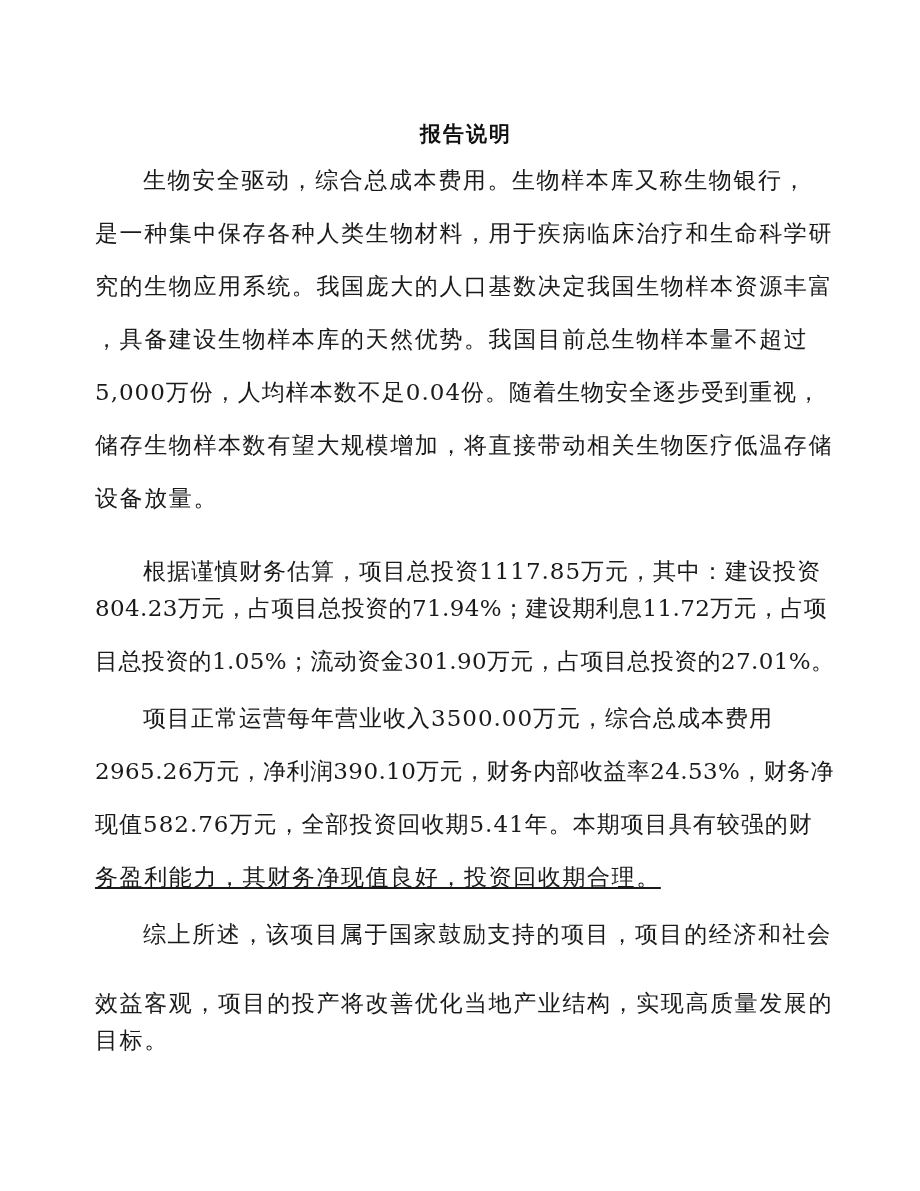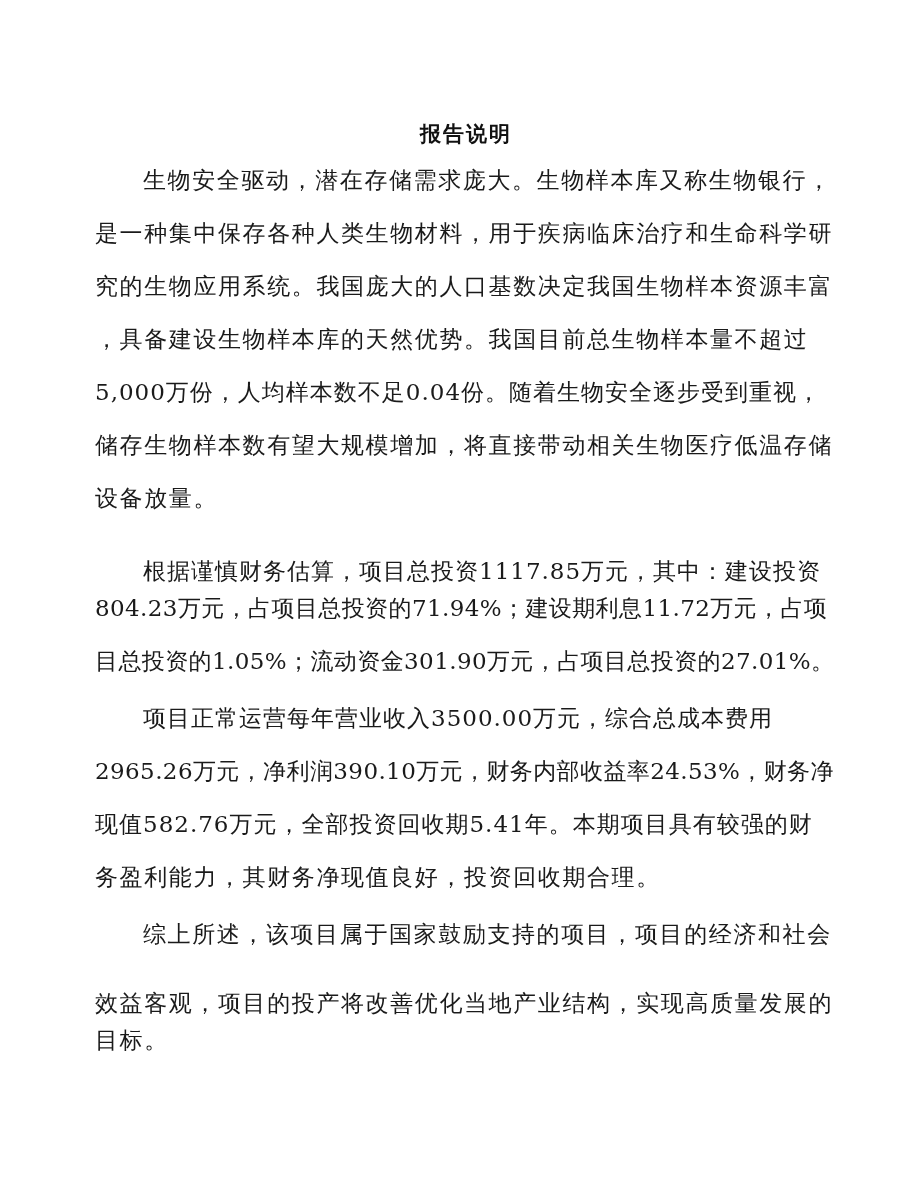--- a/index.html
+++ b/index.html
@@ -57,40 +57,40 @@
 </style>
 </head>
 <body>
 
 <div class="page">
 
 
   <div class="doc-title">报告说明</div>
 
   <div>
-    <div class="line indent" style="top:165px;">生物安全驱动，潜在存储需求庞大。生物样本库又称生物银行，</div>
+    <div class="line indent" style="top:165px;">生物安全驱动，综合总成本费用。生物样本库又称生物银行，</div>
     <div class="line" style="top:218px;">是一种集中保存各种人类生物材料，用于疾病临床治疗和生命科学研</div>
     <div class="line" style="top:271px;text-align:right;">究的生物应用系统。我国庞大的人口基数决定我国生物样本资源丰富</div>
     <div class="line" style="top:324px;">，具备建设生物样本库的天然优势。我国目前总生物样本量不超过</div>
     <div class="line mid" style="top:377px;">5,000万份，人均样本数不足0.04份。随着生物安全逐步受到重视，</div>
     <div class="line" style="top:430px;">储存生物样本数有望大规模增加，将直接带动相关生物医疗低温存储</div>
     <div class="line" style="top:483px;">设备放量。</div>
   </div>
 
   <div>
     <div class="line indent mid" style="top:556px;">根据谨慎财务估算，项目总投资1117.85万元，其中：建设投资</div>
     <div class="line tight" style="top:593px;">804.23万元，占项目总投资的71.94%；建设期利息11.72万元，占项</div>
     <div class="line tight" style="top:646px;">目总投资的1.05%；流动资金301.90万元，占项目总投资的27.01%。</div>
   </div>
 
   <div>
     <div class="line indent mid" style="top:703px;">项目正常运营每年营业收入3500.00万元，综合总成本费用</div>
     <div class="line tight" style="top:756px;">2965.26万元，净利润390.10万元，财务内部收益率24.53%，财务净</div>
     <div class="line mid" style="top:809px;">现值582.76万元，全部投资回收期5.41年。本期项目具有较强的财</div>
-    <div class="line" style="top:862px;">务盈利能力，其财务净现值良好，投资回收期合理。</div>
+    <div class="line" style="top:862px;text-decoration:underline;">务盈利能力，其财务净现值良好，投资回收期合理。</div>
   </div>
 
   <div>
     <div class="line indent" style="top:919px;">综上所述，该项目属于国家鼓励支持的项目，项目的经济和社会</div>
     <div class="line" style="top:988px;">效益客观，项目的投产将改善优化当地产业结构，实现高质量发展的</div>
     <div class="line" style="top:1025px;">目标。</div>
   </div>
 
 </div>
 

